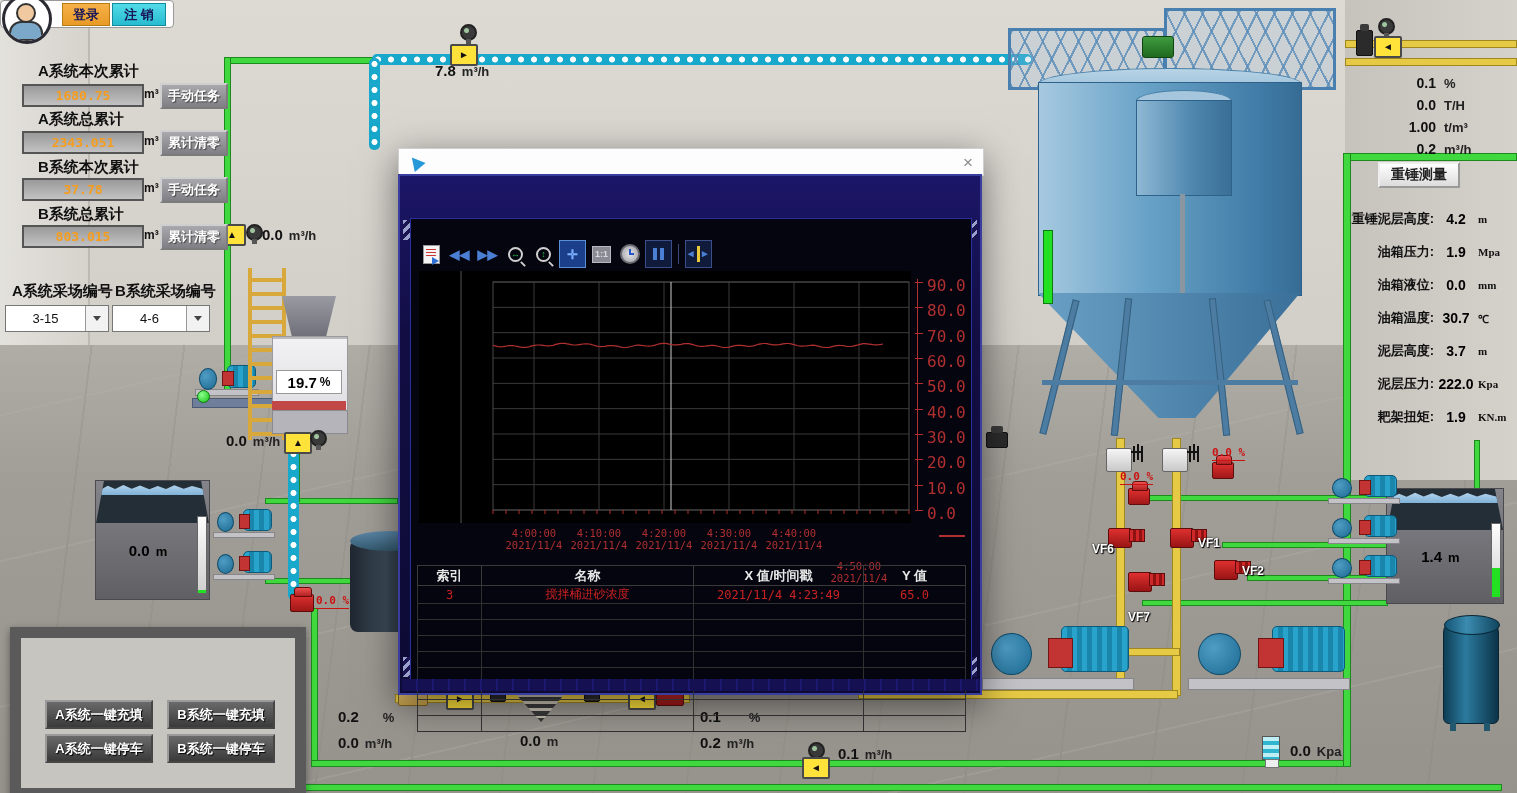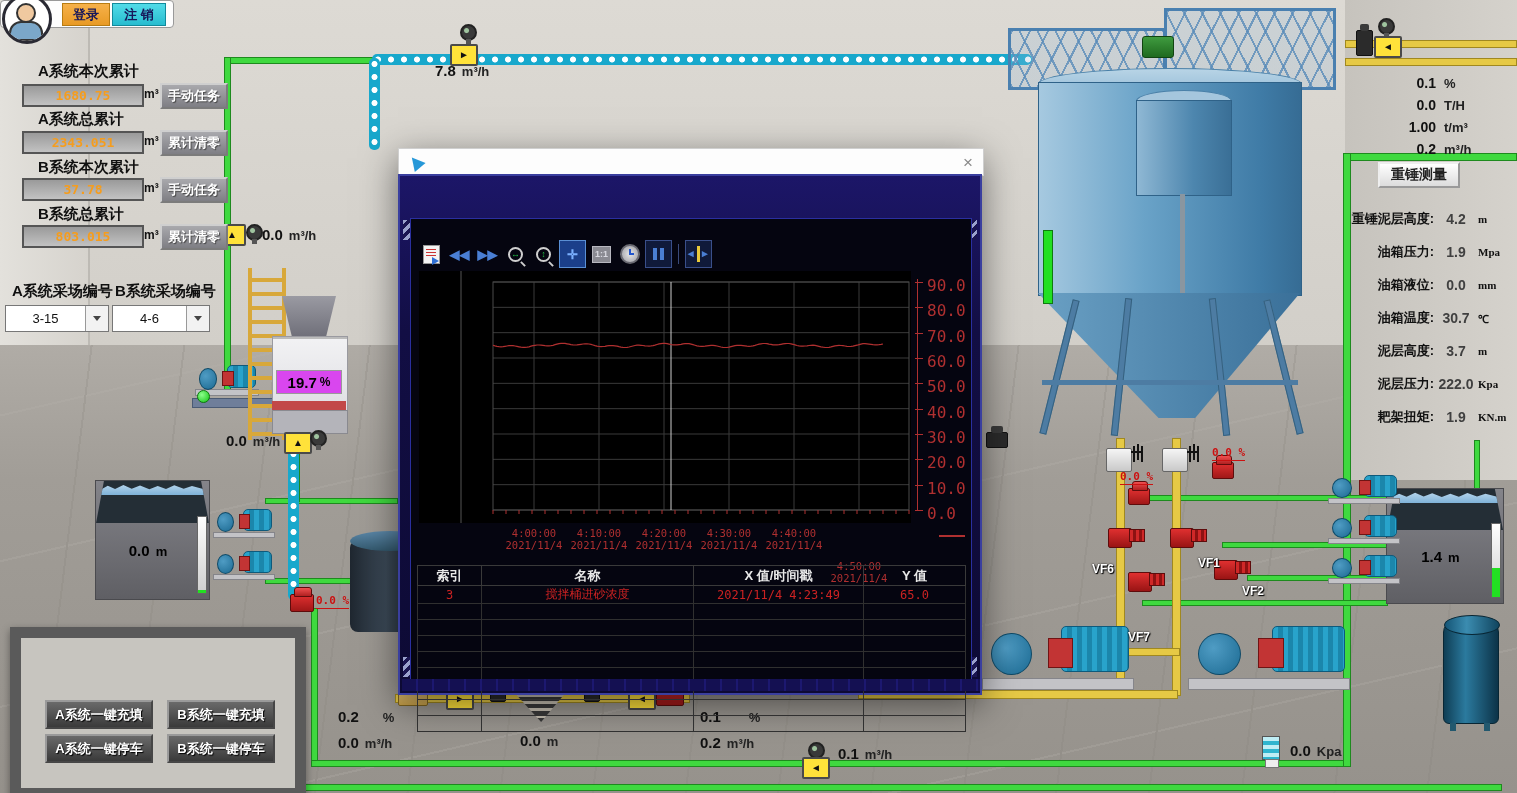--- a/index.html
+++ b/index.html
@@ -24,21 +24,21 @@
     background-image:radial-gradient(circle at 6px 50%,#fff 2.6px,rgba(255,255,255,0) 3.4px);background-size:13px 100%;}
   .pipe-c-v{background:#18a8cc;border-radius:5px;
     background-image:radial-gradient(circle at 50% 6px,#fff 2.6px,rgba(255,255,255,0) 3.4px);background-size:100% 13px;}
 
   
   .reading{display:flex;align-items:baseline;gap:6px;color:#111;white-space:nowrap;}
   .reading .v{font-weight:bold;font-size:15px;}
   .reading .u{font-weight:bold;font-size:13px;color:#222;}
   .pct-red{color:#cc1111;font-family:"DejaVu Sans Mono",monospace;font-size:11px;font-weight:bold;
            border-bottom:1px solid #cc1111;padding-bottom:1px;white-space:nowrap;}
-  .vf-label{color:#fff;font-size:12px;font-weight:bold;text-shadow:0 0 2px #000,1px 1px 1px #000;margin-top:20px;}
+  .vf-label{color:#fff;font-size:12px;font-weight:bold;text-shadow:0 0 2px #000,1px 1px 1px #000;}
 
   
   .login-wrap{left:0;top:0;width:172px;height:26px;background:#fdfdfd;border:1px solid #999;border-radius:4px;}
   .avatar{left:2px;top:-6px;width:44px;height:44px;border-radius:50%;background:#fff;border:3px solid #2a2a33;overflow:hidden;}
   .avatar .head{position:absolute;left:11px;top:6px;width:16px;height:16px;border-radius:50%;background:#f0c9a0;border:2px solid #333;}
   .avatar .body{position:absolute;left:4px;top:24px;width:30px;height:16px;border-radius:12px 12px 0 0;background:#7ba7c9;border:2px solid #333;}
   .btn-login{left:62px;top:3px;width:46px;height:21px;background:linear-gradient(#f6b14a,#e89a25);
      border:1px solid #b87c12;color:#17175a;font-weight:bold;font-size:13px;display:flex;align-items:center;justify-content:center;}
   .btn-logout{left:112px;top:3px;width:52px;height:21px;background:linear-gradient(#52dbe8,#27bccf);
      border:1px solid #128a9c;color:#17175a;font-weight:bold;font-size:13px;display:flex;align-items:center;justify-content:center;}
@@ -63,21 +63,21 @@
   .okp{left:10px;top:627px;width:274px;height:150px;background:#c7c5bf;border:11px solid #5a5a5a;box-shadow:0 3px 8px rgba(0,0,0,.4);}
   .okp-title{position:absolute;left:0;top:12px;width:100%;text-align:center;font-size:19px;font-weight:bold;color:#222;}
   .okp-btn{position:absolute;width:104px;height:25px;background:linear-gradient(#6a6a6a,#3a3a3a);
     border:2px outset #9a9a9a;color:#fff;font-weight:bold;font-size:13px;display:flex;align-items:center;justify-content:center;text-shadow:1px 1px 1px #000;}
 
   
   .hh-title{left:1378px;top:162px;width:78px;height:22px;background:linear-gradient(#ffffff,#dcdcdc);
     border:2px outset #eee;display:flex;align-items:center;justify-content:center;font-size:14px;font-weight:bold;color:#222;}
   .hh-row{position:absolute;display:flex;align-items:center;width:178px;}
   .hh-row .l{width:96px;text-align:right;font-size:13px;font-weight:bold;color:#111;}
-  .hh-row .v{width:44px;text-align:center;font-size:14px;font-weight:bold;color:#404040;}
+  .hh-row .v{width:44px;text-align:center;font-size:14px;font-weight:bold;color:#000000;}
   .hh-row .u{width:38px;font-size:11px;font-weight:bold;color:#111;font-family:"Liberation Serif",serif;}
   .tr-row{position:absolute;display:flex;align-items:baseline;}
   .tr-row .v{width:46px;text-align:right;font-size:14px;font-weight:bold;color:#111;}
   .tr-row .u{margin-left:8px;font-size:13px;font-weight:bold;color:#222;}
 
   
   .fsensor{width:24px;height:18px;background:#ffe23a;border:2px solid #4a4a4a;border-radius:2px;
      display:flex;align-items:center;justify-content:center;font-size:10px;font-weight:bold;color:#111;line-height:1;}
   .gauge{width:13px;height:13px;border-radius:50%;background:radial-gradient(circle at 35% 35%,#9fc49f 0 2px,#3a3a3a 3px);border:2px solid #222;}
   .gauge:after{content:"";position:absolute;left:4px;top:13px;width:5px;height:5px;background:#555;}
@@ -138,21 +138,21 @@
   .thk-lvl{left:1043px;top:230px;width:8px;height:72px;background:#22e022;border:1px solid #0f7a0f;}
   .thk-shaft{left:1180px;top:194px;width:5px;height:100px;background:#8a96a0;}
   .motor-grn{left:1142px;top:36px;width:30px;height:20px;background:linear-gradient(#3f9b3f,#1f6a1f);border:1px solid #114411;border-radius:3px;}
 
   
   .mix-box{left:272px;top:336px;width:74px;height:96px;background:linear-gradient(180deg,#f2f2f4,#d9d9de);border:1px solid #9a9aa0;
      box-shadow:inset 0 26px 0 -24px #bbb,inset 0 52px 0 -50px #bbb;}
   .mix-red{left:272px;top:401px;width:74px;height:9px;background:#c24848;}
   .mix-base{left:272px;top:410px;width:74px;height:22px;background:#b4b4ba;border:1px solid #8a8a90;}
   .mix-hop{left:282px;top:296px;width:54px;height:40px;background:linear-gradient(#9a9aa2,#70707a);clip-path:polygon(0 0,100% 0,82% 100%,18% 100%);}
-  .mix-pct{left:276px;top:370px;width:64px;height:22px;background:#d946ef;border:1px solid #999;display:flex;align-items:center;justify-content:center;gap:3px;}
+  .mix-pct{left:276px;top:370px;width:64px;height:22px;background:#ffffff;border:1px solid #999;display:flex;align-items:center;justify-content:center;gap:3px;}
   .ladder{left:248px;top:268px;width:30px;height:172px;border-left:4px solid #d8a83a;border-right:4px solid #d8a83a;
      background:repeating-linear-gradient(180deg,transparent 0 10px,#d8a83a 10px 14px);}
   .plat{left:192px;top:398px;width:86px;height:8px;background:#6f7e9a;border:1px solid #4a5a74;}
 
   .dark-tank{left:350px;top:540px;width:80px;height:92px;border-radius:8px;background:linear-gradient(90deg,#1f2730,#3c4a58 45%,#18212a);}
   .dark-tank:before{content:"";position:absolute;left:0;top:-9px;width:100%;height:20px;border-radius:50%;background:linear-gradient(#5b87a8,#33596e);}
   .cone-hop{left:512px;top:662px;width:56px;height:28px;background:linear-gradient(#efe9df,#b9ab94);clip-path:polygon(10% 0,90% 0,100% 100%,0 100%);}
   .cone-hop2{left:512px;top:690px;width:56px;height:32px;background:repeating-linear-gradient(180deg,#3a3a3a 0 4px,#c9c2b4 4px 7px);clip-path:polygon(0 0,100% 0,52% 100%);}
 
   

